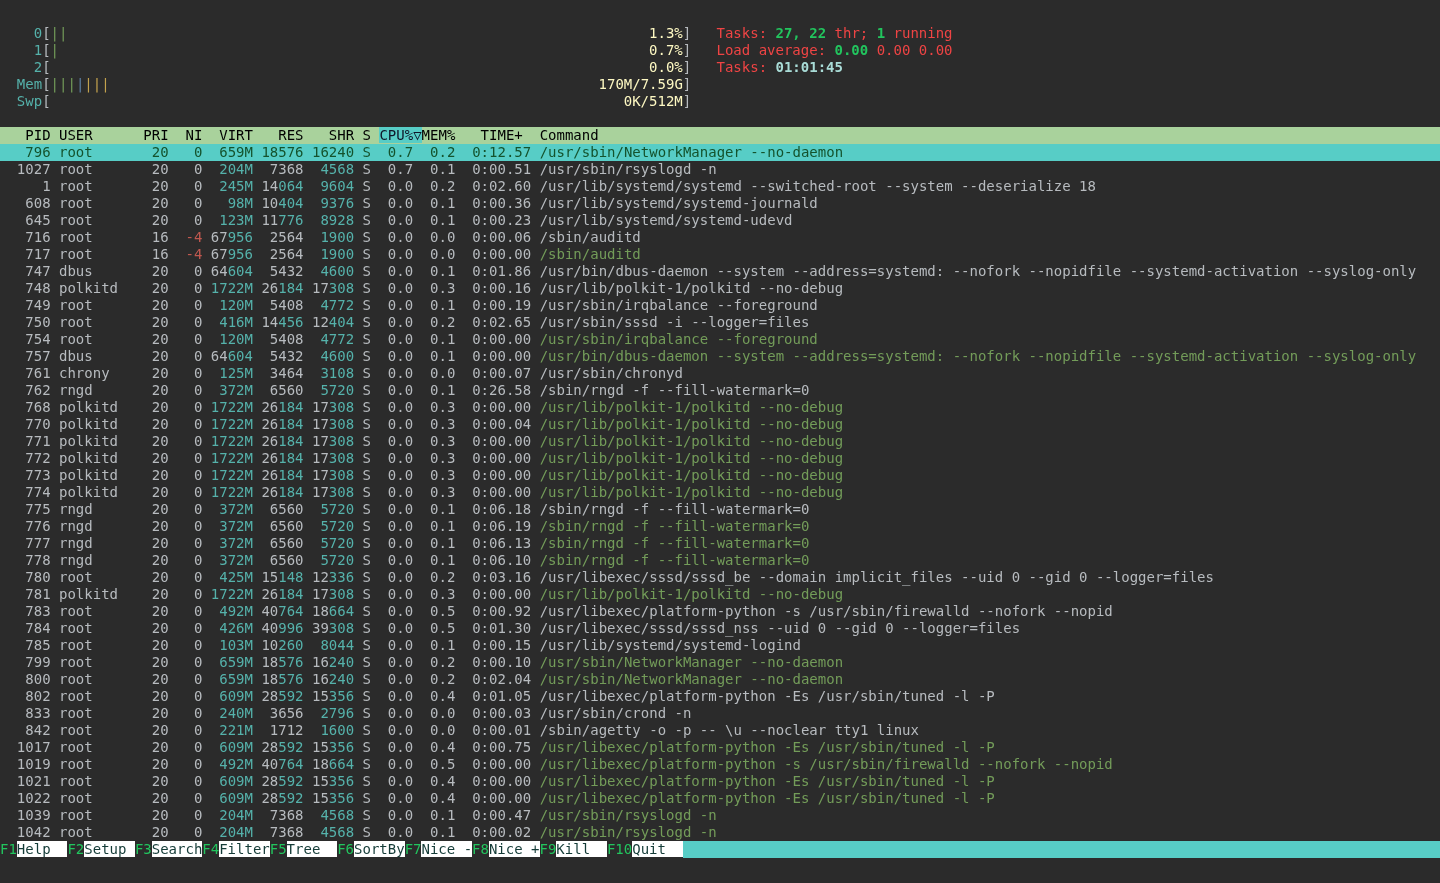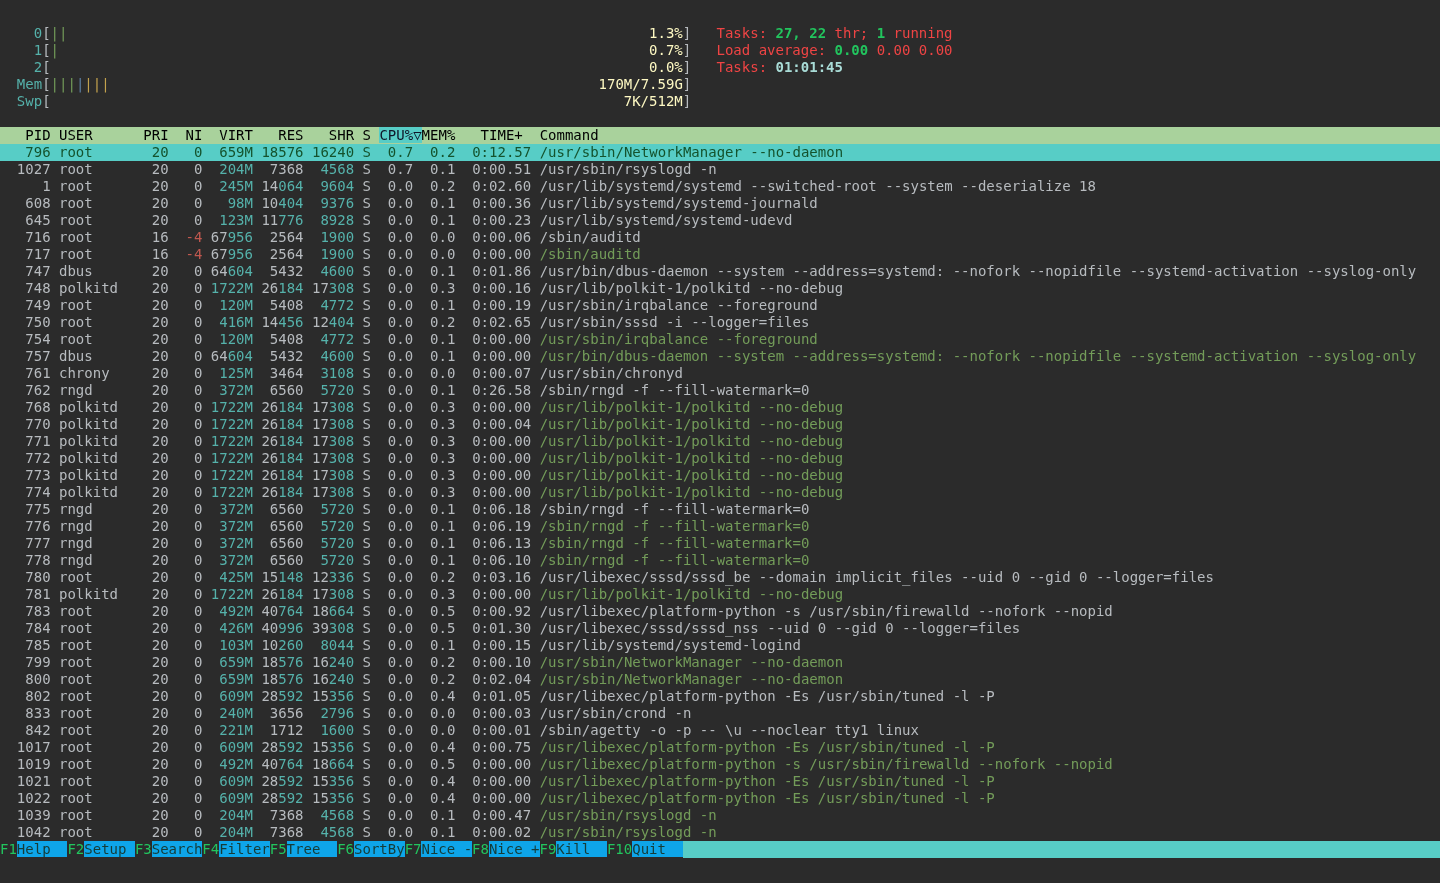--- a/index.html
+++ b/index.html
@@ -34,33 +34,33 @@
   
   .hdr{background:#a9d29c}
   .hdr span{color:#000000}
   .hdr .hdr-sort{background:#57cdc6;color:#0f172a}
   
   .sel{background:#57cdc6}
   .sel span{color:#14532d}
   
   .fnbar{display:flex}
   .fnbar .key{color:#22c55e}
-  .fnbar .flabel{background:#0ea5e9;color:#153c38}
+  .fnbar .flabel{background:#ffffff;color:#153c38}
   .fnbar .fill{background:#57cdc6;flex:1}
 </style>
 </head>
 <body>
 
 <div class="screen" id="screen">
     <div class="line"></div>
     <div class="line"><span class="fg-label">    0</span><span class="fg-text">[</span><span class="bar-green">|</span><span class="bar-green">|</span><span class="fg-dim">                                                                     1.3%</span><span class="fg-text">]</span><span>   </span><span><span class="t-label">Tasks: </span><span class="t-strong">27, 22</span><span class="t-label"> thr; </span><span class="t-strong">1</span><span class="t-label"> running</span></span></div>
     <div class="line"><span class="fg-label">    1</span><span class="fg-text">[</span><span class="bar-green">|</span><span class="fg-dim">                                                                      0.7%</span><span class="fg-text">]</span><span>   </span><span><span class="t-label">Load average: </span><span class="t-strong">0.00</span><span class="t-label"> 0.00 0.00</span></span></div>
     <div class="line"><span class="fg-label">    2</span><span class="fg-text">[</span><span class="fg-dim">                                                                       0.0%</span><span class="fg-text">]</span><span>   </span><span><span class="t-label">Tasks: </span><span class="t-cyanstrong">01:01:45</span></span></div>
     <div class="line"><span class="fg-label">  Mem</span><span class="fg-text">[</span><span class="bar-green">|</span><span class="bar-green">|</span><span class="bar-green">|</span><span class="bar-blue">|</span><span class="bar-yellow">|</span><span class="bar-yellow">|</span><span class="bar-yellow">|</span><span class="fg-dim">                                                          170M/7.59G</span><span class="fg-text">]</span></div>
-    <div class="line"><span class="fg-label">  Swp</span><span class="fg-text">[</span><span class="fg-dim">                                                                    7K/512M</span><span class="fg-text">]</span></div>
+    <div class="line"><span class="fg-label">  Swp</span><span class="fg-text">[</span><span class="fg-dim">                                                                    0K/512M</span><span class="fg-text">]</span></div>
     <div class="line"></div>
     <div class="line hdr"><span>   PID</span><span> </span><span>USER     </span><span> </span><span>PRI</span><span> </span><span> NI</span><span> </span><span> VIRT</span><span> </span><span>  RES</span><span> </span><span>  SHR</span><span> </span><span>S</span><span> </span><span class="hdr-sort">CPU%▽</span><span>MEM%</span><span> </span><span>  TIME+ </span><span> </span><span>Command</span></div>
     <div class="line sel"><span class="fg-text">   796</span><span class="fg-text"> </span><span class="fg-text">root     </span><span class="fg-text"> </span><span class="fg-text"> 20</span><span class="fg-text"> </span><span class="fg-text">  0</span><span class="fg-text"> </span><span><span class="fg-num"> 659M</span></span><span class="fg-text"> </span><span><span class="fg-text">18</span><span class="fg-num">576</span></span><span class="fg-text"> </span><span><span class="fg-text">16</span><span class="fg-num">240</span></span><span class="fg-text"> </span><span class="fg-text">S</span><span class="fg-text"> </span><span class="fg-text"> 0.7</span><span class="fg-text"> </span><span class="fg-text"> 0.2</span><span class="fg-text"> </span><span class="fg-text"> 0:12.57</span><span class="fg-text"> </span><span class="fg-text">/usr/sbin/NetworkManager --no-daemon</span></div>
     <div class="line"><span class="fg-text">  1027</span><span class="fg-text"> </span><span class="fg-text">root     </span><span class="fg-text"> </span><span class="fg-text"> 20</span><span class="fg-text"> </span><span class="fg-text">  0</span><span class="fg-text"> </span><span><span class="fg-num"> 204M</span></span><span class="fg-text"> </span><span><span class="fg-text"> 7368</span></span><span class="fg-text"> </span><span><span class="fg-num"> 4568</span></span><span class="fg-text"> </span><span class="fg-text">S</span><span class="fg-text"> </span><span class="fg-text"> 0.7</span><span class="fg-text"> </span><span class="fg-text"> 0.1</span><span class="fg-text"> </span><span class="fg-text"> 0:00.51</span><span class="fg-text"> </span><span class="fg-text">/usr/sbin/rsyslogd -n</span></div>
     <div class="line"><span class="fg-text">     1</span><span class="fg-text"> </span><span class="fg-text">root     </span><span class="fg-text"> </span><span class="fg-text"> 20</span><span class="fg-text"> </span><span class="fg-text">  0</span><span class="fg-text"> </span><span><span class="fg-num"> 245M</span></span><span class="fg-text"> </span><span><span class="fg-text">14</span><span class="fg-num">064</span></span><span class="fg-text"> </span><span><span class="fg-num"> 9604</span></span><span class="fg-text"> </span><span class="fg-text">S</span><span class="fg-text"> </span><span class="fg-text"> 0.0</span><span class="fg-text"> </span><span class="fg-text"> 0.2</span><span class="fg-text"> </span><span class="fg-text"> 0:02.60</span><span class="fg-text"> </span><span class="fg-text">/usr/lib/systemd/systemd --switched-root --system --deserialize 18</span></div>
     <div class="line"><span class="fg-text">   608</span><span class="fg-text"> </span><span class="fg-text">root     </span><span class="fg-text"> </span><span class="fg-text"> 20</span><span class="fg-text"> </span><span class="fg-text">  0</span><span class="fg-text"> </span><span><span class="fg-num">  98M</span></span><span class="fg-text"> </span><span><span class="fg-text">10</span><span class="fg-num">404</span></span><span class="fg-text"> </span><span><span class="fg-num"> 9376</span></span><span class="fg-text"> </span><span class="fg-text">S</span><span class="fg-text"> </span><span class="fg-text"> 0.0</span><span class="fg-text"> </span><span class="fg-text"> 0.1</span><span class="fg-text"> </span><span class="fg-text"> 0:00.36</span><span class="fg-text"> </span><span class="fg-text">/usr/lib/systemd/systemd-journald</span></div>
     <div class="line"><span class="fg-text">   645</span><span class="fg-text"> </span><span class="fg-text">root     </span><span class="fg-text"> </span><span class="fg-text"> 20</span><span class="fg-text"> </span><span class="fg-text">  0</span><span class="fg-text"> </span><span><span class="fg-num"> 123M</span></span><span class="fg-text"> </span><span><span class="fg-text">11</span><span class="fg-num">776</span></span><span class="fg-text"> </span><span><span class="fg-num"> 8928</span></span><span class="fg-text"> </span><span class="fg-text">S</span><span class="fg-text"> </span><span class="fg-text"> 0.0</span><span class="fg-text"> </span><span class="fg-text"> 0.1</span><span class="fg-text"> </span><span class="fg-text"> 0:00.23</span><span class="fg-text"> </span><span class="fg-text">/usr/lib/systemd/systemd-udevd</span></div>
     <div class="line"><span class="fg-text">   716</span><span class="fg-text"> </span><span class="fg-text">root     </span><span class="fg-text"> </span><span class="fg-text"> 16</span><span class="fg-text"> </span><span class="fg-red"> -4</span><span class="fg-text"> </span><span><span class="fg-text">67</span><span class="fg-num">956</span></span><span class="fg-text"> </span><span><span class="fg-text"> 2564</span></span><span class="fg-text"> </span><span><span class="fg-num"> 1900</span></span><span class="fg-text"> </span><span class="fg-text">S</span><span class="fg-text"> </span><span class="fg-text"> 0.0</span><span class="fg-text"> </span><span class="fg-text"> 0.0</span><span class="fg-text"> </span><span class="fg-text"> 0:00.06</span><span class="fg-text"> </span><span class="fg-text">/sbin/auditd</span></div>
     <div class="line"><span class="fg-text">   717</span><span class="fg-text"> </span><span class="fg-text">root     </span><span class="fg-text"> </span><span class="fg-text"> 16</span><span class="fg-text"> </span><span class="fg-red"> -4</span><span class="fg-text"> </span><span><span class="fg-text">67</span><span class="fg-num">956</span></span><span class="fg-text"> </span><span><span class="fg-text"> 2564</span></span><span class="fg-text"> </span><span><span class="fg-num"> 1900</span></span><span class="fg-text"> </span><span class="fg-text">S</span><span class="fg-text"> </span><span class="fg-text"> 0.0</span><span class="fg-text"> </span><span class="fg-text"> 0.0</span><span class="fg-text"> </span><span class="fg-text"> 0:00.00</span><span class="fg-text"> </span><span class="fg-green">/sbin/auditd</span></div>
     <div class="line"><span class="fg-text">   747</span><span class="fg-text"> </span><span class="fg-text">dbus     </span><span class="fg-text"> </span><span class="fg-text"> 20</span><span class="fg-text"> </span><span class="fg-text">  0</span><span class="fg-text"> </span><span><span class="fg-text">64</span><span class="fg-num">604</span></span><span class="fg-text"> </span><span><span class="fg-text"> 5432</span></span><span class="fg-text"> </span><span><span class="fg-num"> 4600</span></span><span class="fg-text"> </span><span class="fg-text">S</span><span class="fg-text"> </span><span class="fg-text"> 0.0</span><span class="fg-text"> </span><span class="fg-text"> 0.1</span><span class="fg-text"> </span><span class="fg-text"> 0:01.86</span><span class="fg-text"> </span><span class="fg-text">/usr/bin/dbus-daemon --system --address=systemd: --nofork --nopidfile --systemd-activation --syslog-only</span></div>

